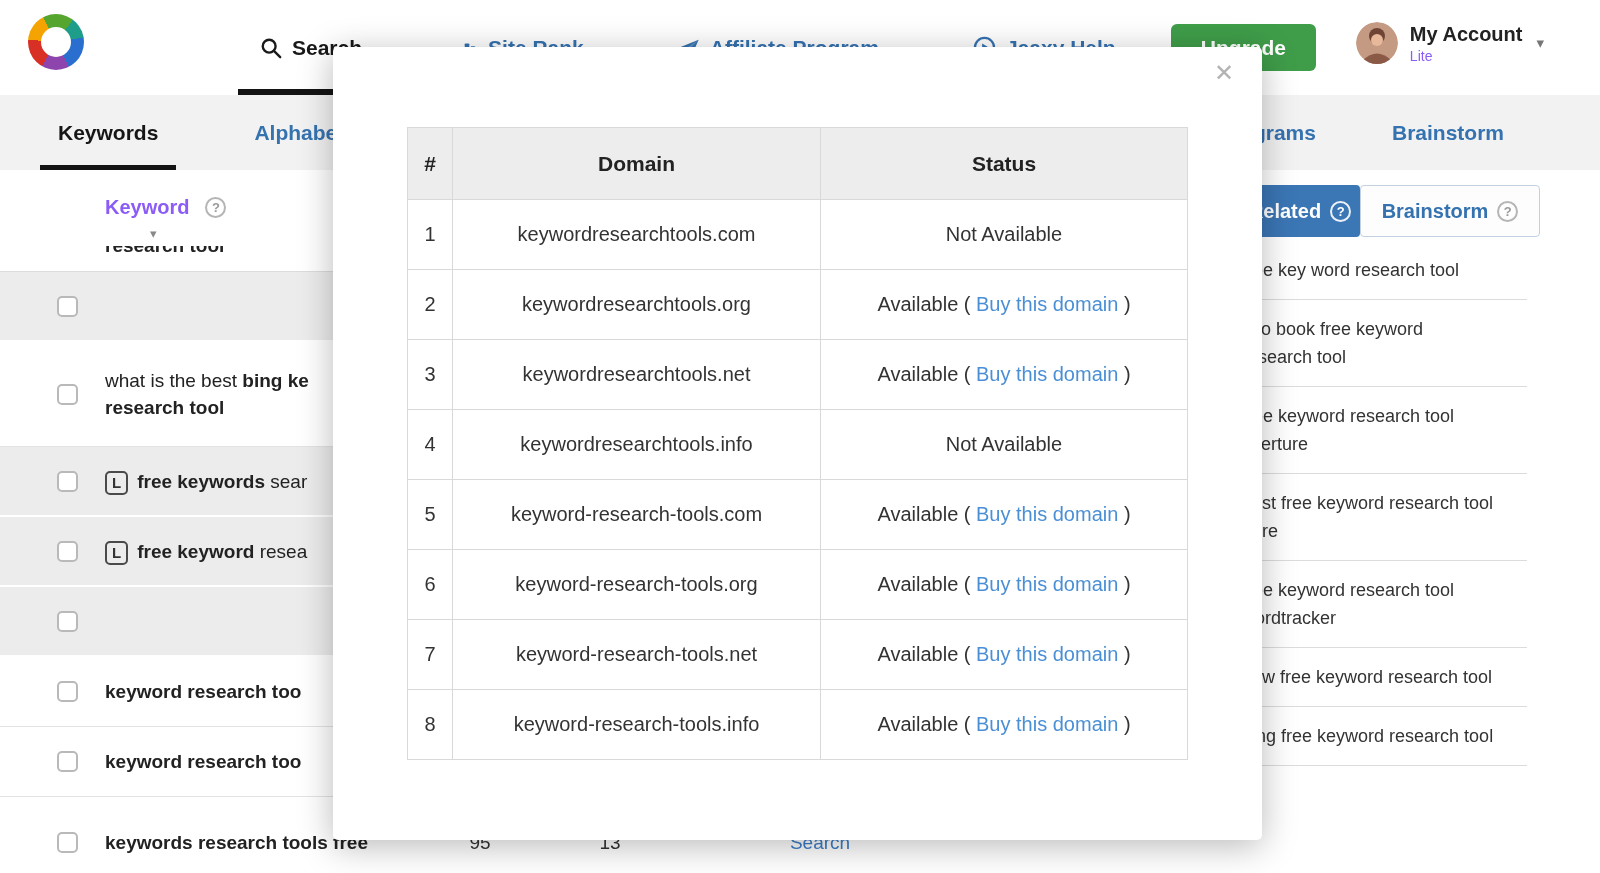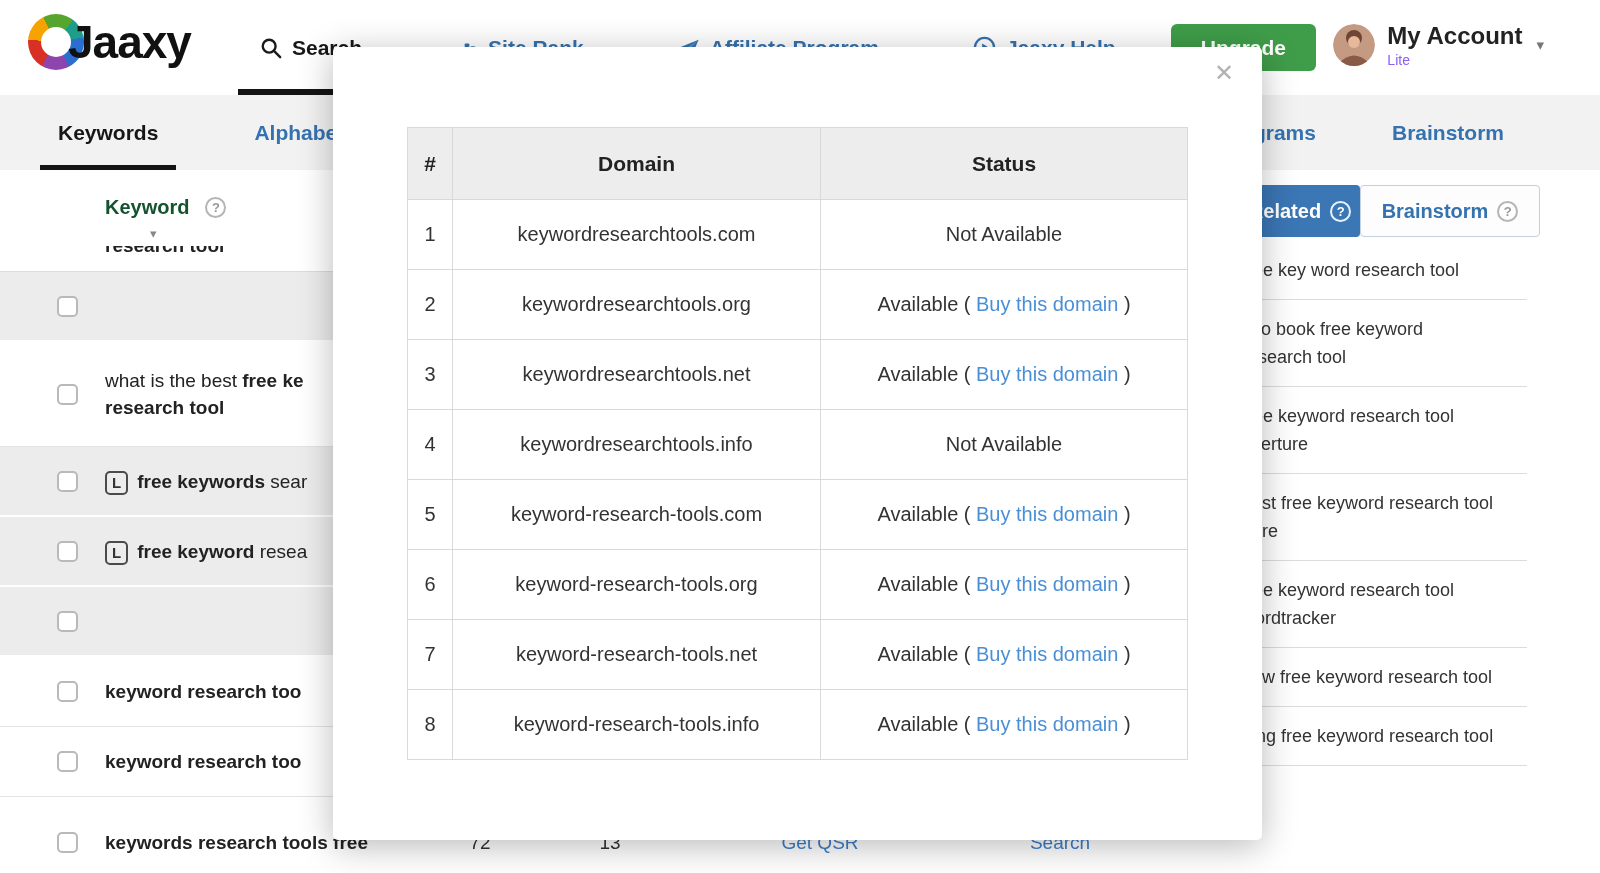--- a/index.html
+++ b/index.html
@@ -27,37 +27,37 @@
   .nav-item.active { color: #181818; }
   .nav-item.active::after { content: ""; position: absolute; left: 0; right: 0; bottom: 0; height: 6px; background: #141414; }
   .nav-icon { display: inline-flex; }
 
   .upgrade-btn { position: absolute; right: 284px; top: 24px; height: 47px; padding: 0 30px; background: #3f9d49;
     color: #fff; font-size: 21px; font-weight: bold; border: none; border-radius: 6px; cursor: pointer;
     font-family: "Liberation Sans", sans-serif; }
 
   .account { position: absolute; right: 56px; top: 22px; display: flex; align-items: center; gap: 12px; cursor: pointer; }
   .avatar { width: 42px; height: 42px; border-radius: 50%; overflow: hidden; flex: none; }
-  .account-name { font-size: 24px; font-weight: bold; color: #222; }
+  .account-name { font-size: 20px; font-weight: bold; color: #222; }
   .account-plan { font-size: 14px; color: #8b5cf6; margin-top: 2px; }
   .chevron { color: #777; font-size: 15px; margin-left: 2px; }
 
   
   .tabbar { position: absolute; top: 95px; left: 0; width: 1600px; height: 75px; background: #f2f2f2; z-index: 5; }
   .tabs-left { position: absolute; left: 40px; top: 0; height: 75px; display: flex; gap: 60px; }
   .tabs-right { position: absolute; right: 78px; top: 0; height: 75px; display: flex; gap: 40px; }
   .tab { display: flex; align-items: center; padding: 0 18px; font-size: 21px; font-weight: bold; color: #3572b0;
     position: relative; cursor: pointer; white-space: nowrap; }
   .tab.active { color: #161616; }
   .tab.active::after { content: ""; position: absolute; left: 0; right: 0; bottom: 0; height: 5px; background: #141414; }
 
   
   .kw-panel { position: absolute; left: 0; top: 170px; width: 1240px; bottom: 0; background: #fff; z-index: 1; }
   .kw-header { position: relative; height: 76px; padding-left: 105px; padding-top: 26px; display: flex; align-items: flex-start; }
-  .kw-header-label { font-size: 20px; font-weight: bold; color: #14532d; cursor: pointer; }
+  .kw-header-label { font-size: 20px; font-weight: bold; color: #8b5cf6; cursor: pointer; }
   .sort-caret { position: absolute; left: 150px; top: 56px; font-size: 13px; color: #888; cursor: pointer; }
   .qmark { display: inline-flex; align-items: center; justify-content: center; width: 21px; height: 21px;
     border: 2px solid #b5b5b5; border-radius: 50%; font-size: 13px; color: #999; font-weight: bold; flex: none; }
   .kw-header .qmark { margin-left: 16px; margin-top: 1px; cursor: pointer; }
 
   .kw-row { display: grid; grid-template-columns: 95px 325px 120px 140px 280px 200px; align-items: center;
     background: #fff; border-bottom: 1px solid #e3e3e3; }
   .kw-row.shaded { background: #ececec; border-bottom: 2px solid #fff; }
   .size-normal { height: 70px; }
   .size-tall { height: 105px; }
@@ -96,21 +96,20 @@
   .domain-table td { height: 70px; font-size: 20px; color: #333; border: 1px solid #d9d9d9; text-align: center;
     background: #fff; }
   .buy-link { color: #4a8fd6; text-decoration: none; cursor: pointer; }
 </style>
 </head>
 <body>
 
 <div class="header">
   <div class="logo">
     <div class="logo-swirl"></div>
-    <div class="logo-text">Jaaxy</div>
   </div>
   <nav class="nav" id="main-nav">
       <div class="nav-item active">
         <span class="nav-icon">
           <svg width="22" height="22" viewBox="0 0 24 24">
             <circle cx="10" cy="10" r="7" fill="none" stroke="#1a1a1a" stroke-width="2.6"></circle>
             <line x1="15.2" y1="15.2" x2="22" y2="22" stroke="#1a1a1a" stroke-width="2.6" stroke-linecap="round"></line>
           </svg>
         </span>
         <span>Search</span>
@@ -189,21 +188,21 @@
         </div>
         <div class="cell-num"></div>
         <div class="cell-num"></div>
         <div class="cell-link"></div>
         <div class="cell-link"></div>
       </div>
       <div class="kw-row size-tall">
         <div>
           <div class="checkbox"></div>
         </div>
-        <div class="cell-kw"><span>what is the best </span><span class="bold">free ke</span><br><span class="bold">research tool</span></div>
+        <div class="cell-kw"><span>what is the best </span><span class="bold">bing ke</span><br><span class="bold">research tool</span></div>
         <div class="cell-num"></div>
         <div class="cell-num"></div>
         <div class="cell-link"></div>
         <div class="cell-link"></div>
       </div>
       <div class="kw-row size-normal shaded">
         <div>
           <div class="checkbox"></div>
         </div>
         <div class="cell-kw"><span class="badge">L</span><span class="bold">free keywords</span><span> sear</span></div>
@@ -249,23 +248,22 @@
         <div class="cell-num"></div>
         <div class="cell-num"></div>
         <div class="cell-link"></div>
         <div class="cell-link"></div>
       </div>
       <div class="kw-row size-last">
         <div>
           <div class="checkbox"></div>
         </div>
         <div class="cell-kw"><span class="bold">keywords research tools free</span></div>
-        <div class="cell-num">72</div>
+        <div class="cell-num">95</div>
         <div class="cell-num">13</div>
-        <div class="cell-link">Get QSR</div>
         <div class="cell-link">Search</div>
       </div>
     </div>
 </div>
 
 <div class="sidebar">
   <div class="side-buttons">
     <div class="side-btn related">
       <span>Related</span>
       <span class="qmark">?</span>

